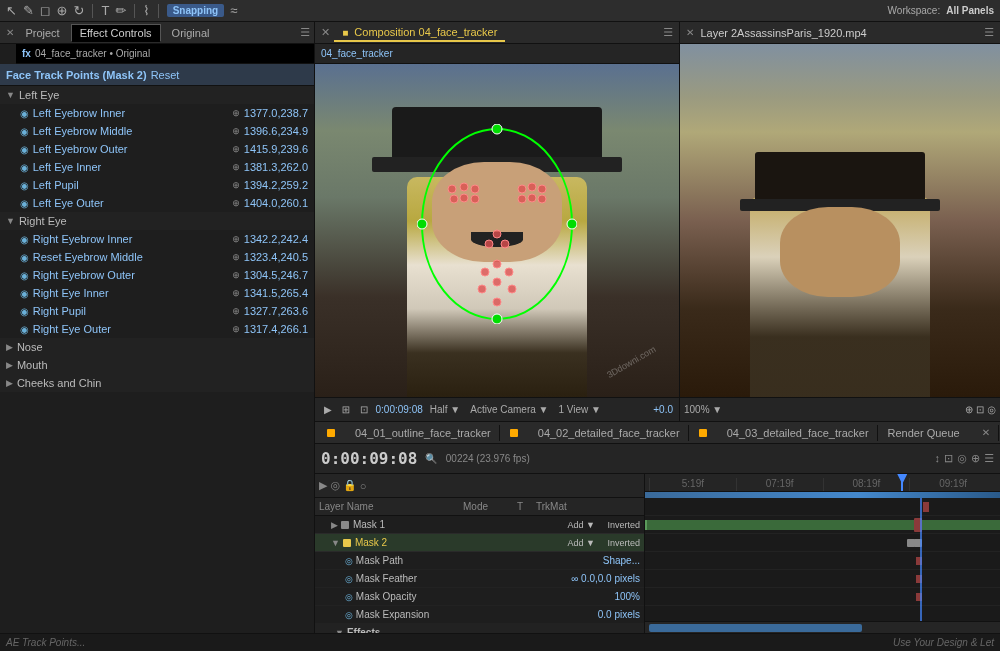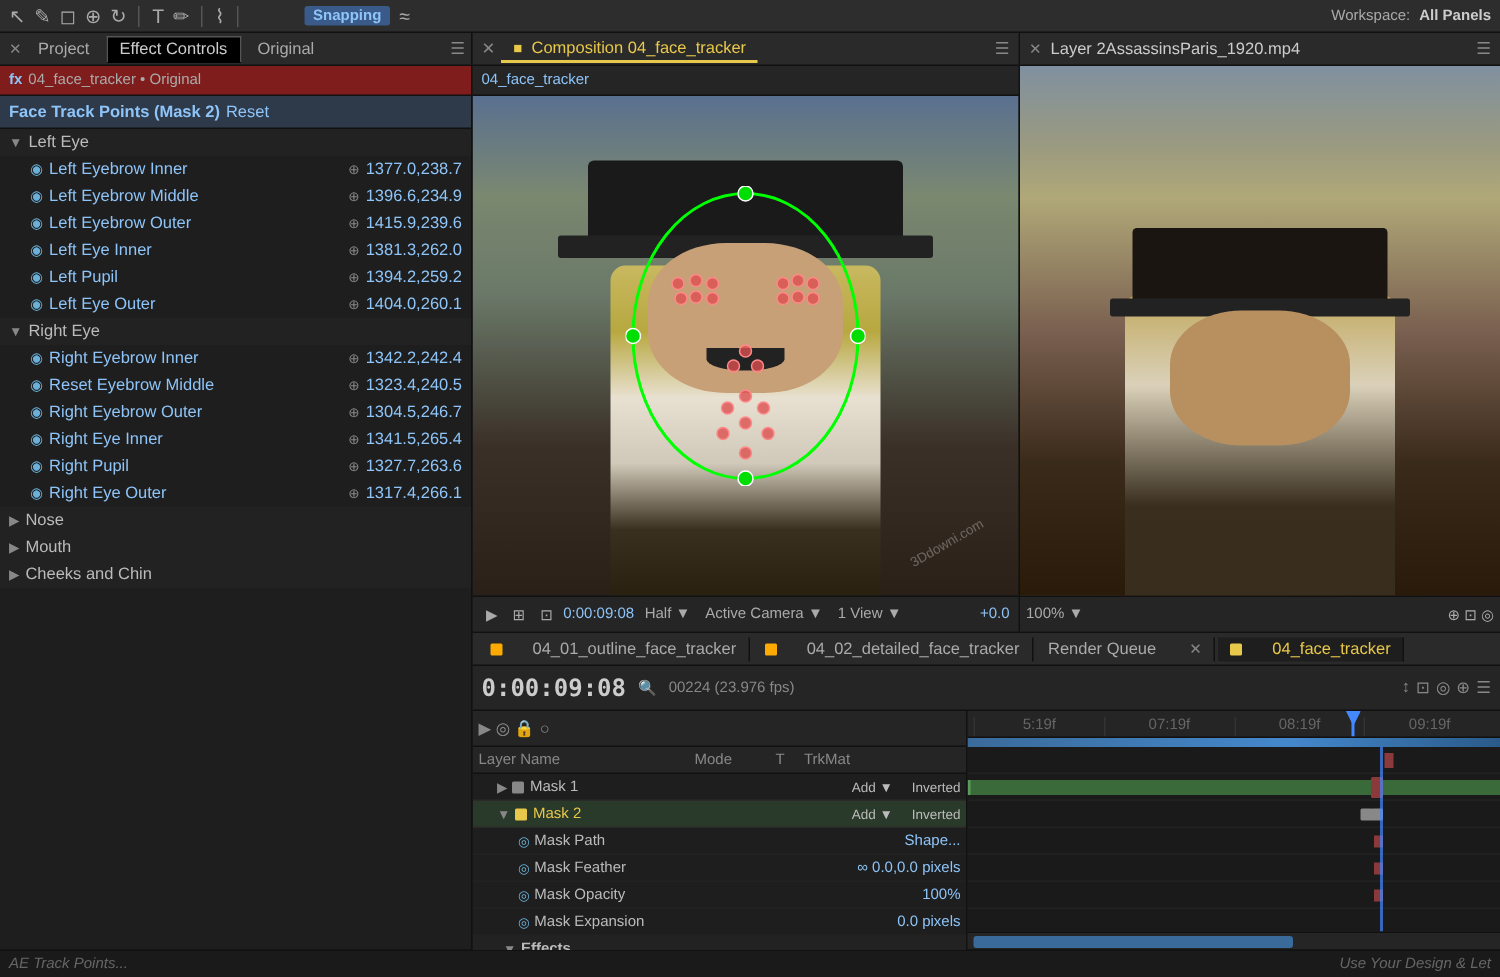--- a/index.html
+++ b/index.html
@@ -37,21 +37,20 @@
       background: #555;
       margin: 0 2px;
     }
     .snapping-badge {
       background: #3a5a8a;
       color: #8ec4f8;
       padding: 1px 6px;
       border-radius: 2px;
       font-size: 10px;
       font-weight: bold;
-      margin-left: 36px;
     }
     .workspace-label {
       margin-left: auto;
       color: #aaa;
       font-size: 10px;
     }
     .workspace-value {
       color: #ccc;
       font-size: 10px;
       font-weight: bold;
@@ -102,27 +101,28 @@
       margin-left: 2px;
     }
     .panel-menu-icon {
       margin-left: auto;
       color: #888;
       cursor: pointer;
     }
 
     .effect-controls-header {
       height: 20px;
-      background: #7f1d1d;
+      background: #000000;
       display: flex;
       align-items: center;
       padding: 0 6px;
       font-size: 10px;
       color: #aaa;
       border-bottom: 1px solid #111;
+      margin-left: 16px;
     }
     .fx-badge {
       color: #8ec4f8;
       font-weight: bold;
       margin-right: 4px;
     }
 
     .face-track-header {
       height: 22px;
       background: #2e3a4a;
@@ -835,20 +835,24 @@
       <div class="timeline-tab-bar">
         <div class="timeline-tab">
           <span class="tab-dot" style="background:#ffaa00;"></span>
           <span>04_01_outline_face_tracker</span>
         </div>
         <div class="timeline-tab">
           <span class="tab-dot" style="background:#ffaa00;"></span>
           <span>04_02_detailed_face_tracker</span>
         </div>
         <div class="timeline-tab">
+          <span class="tab-dot" style="background:#ffaa00;"></span>
+          <span>04_03_detailed_face_tracker</span>
+        </div>
+        <div class="timeline-tab">
           <span>Render Queue</span>
           <span style="color:#888;margin-left:2px;font-size:10px;">✕</span>
         </div>
         <div class="timeline-tab active">
           <span class="tab-dot" style="background:#e8c84a;"></span>
           <span>04_face_tracker</span>
 
         </div>
 
       </div>

